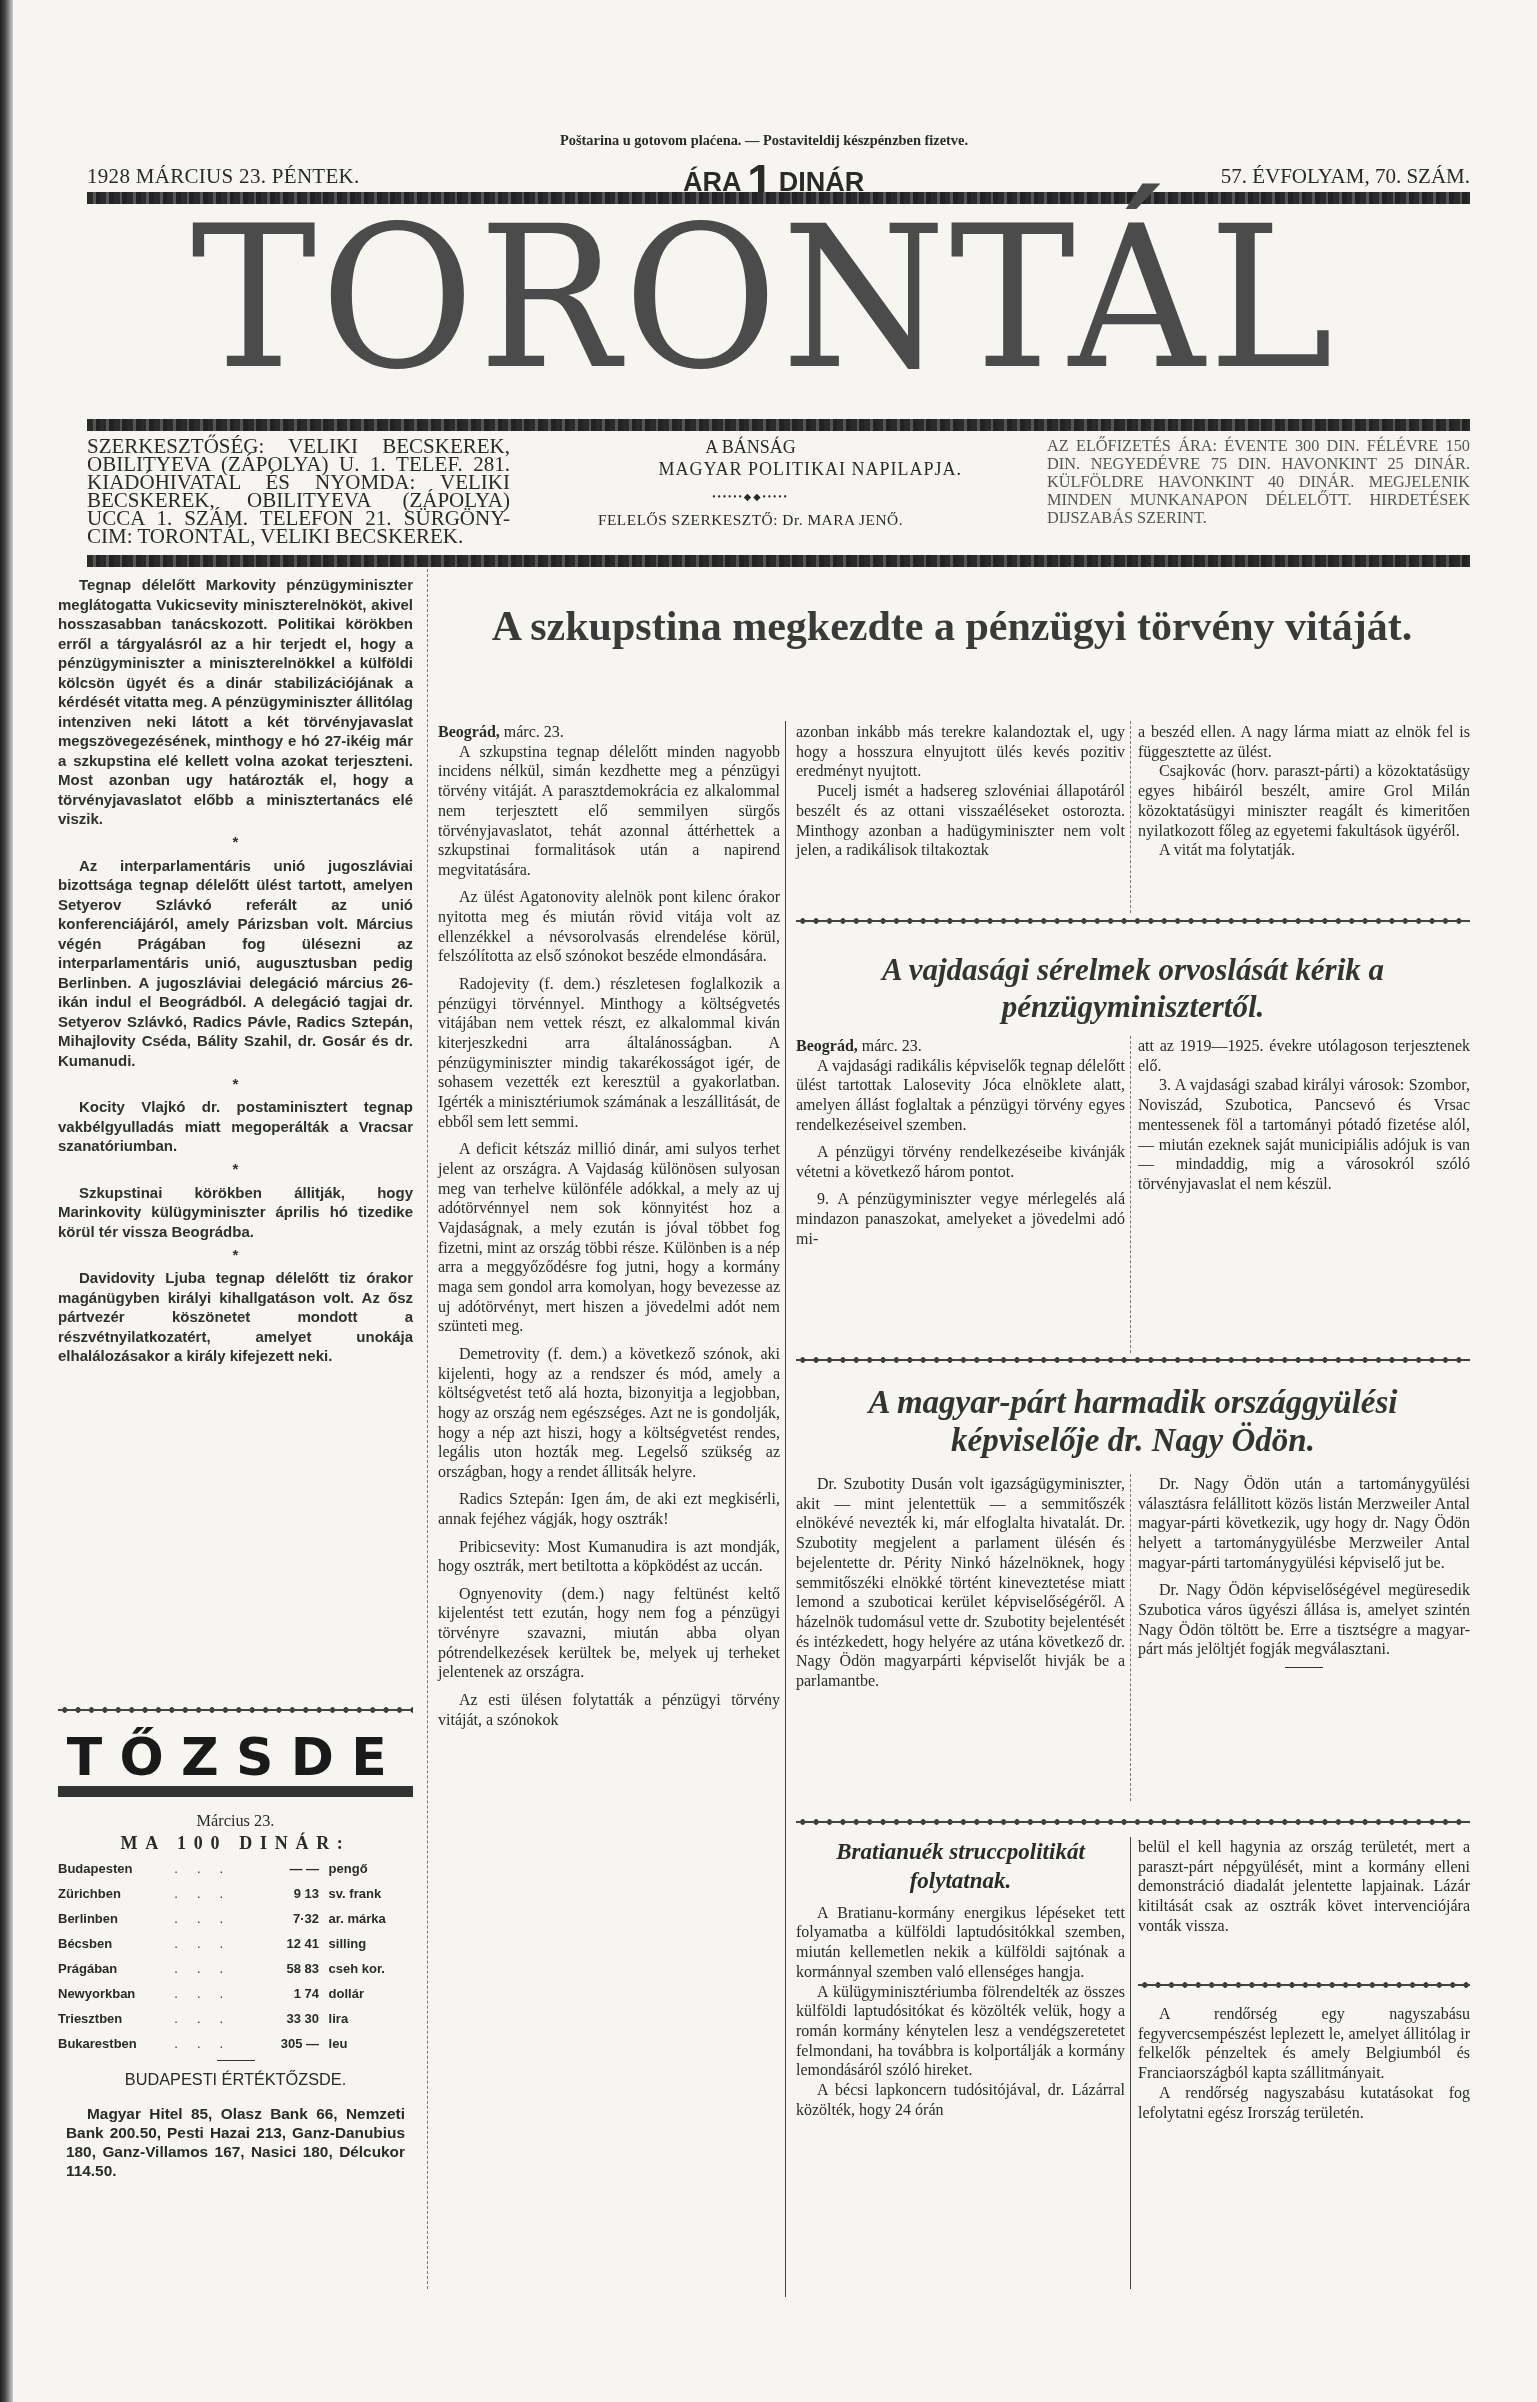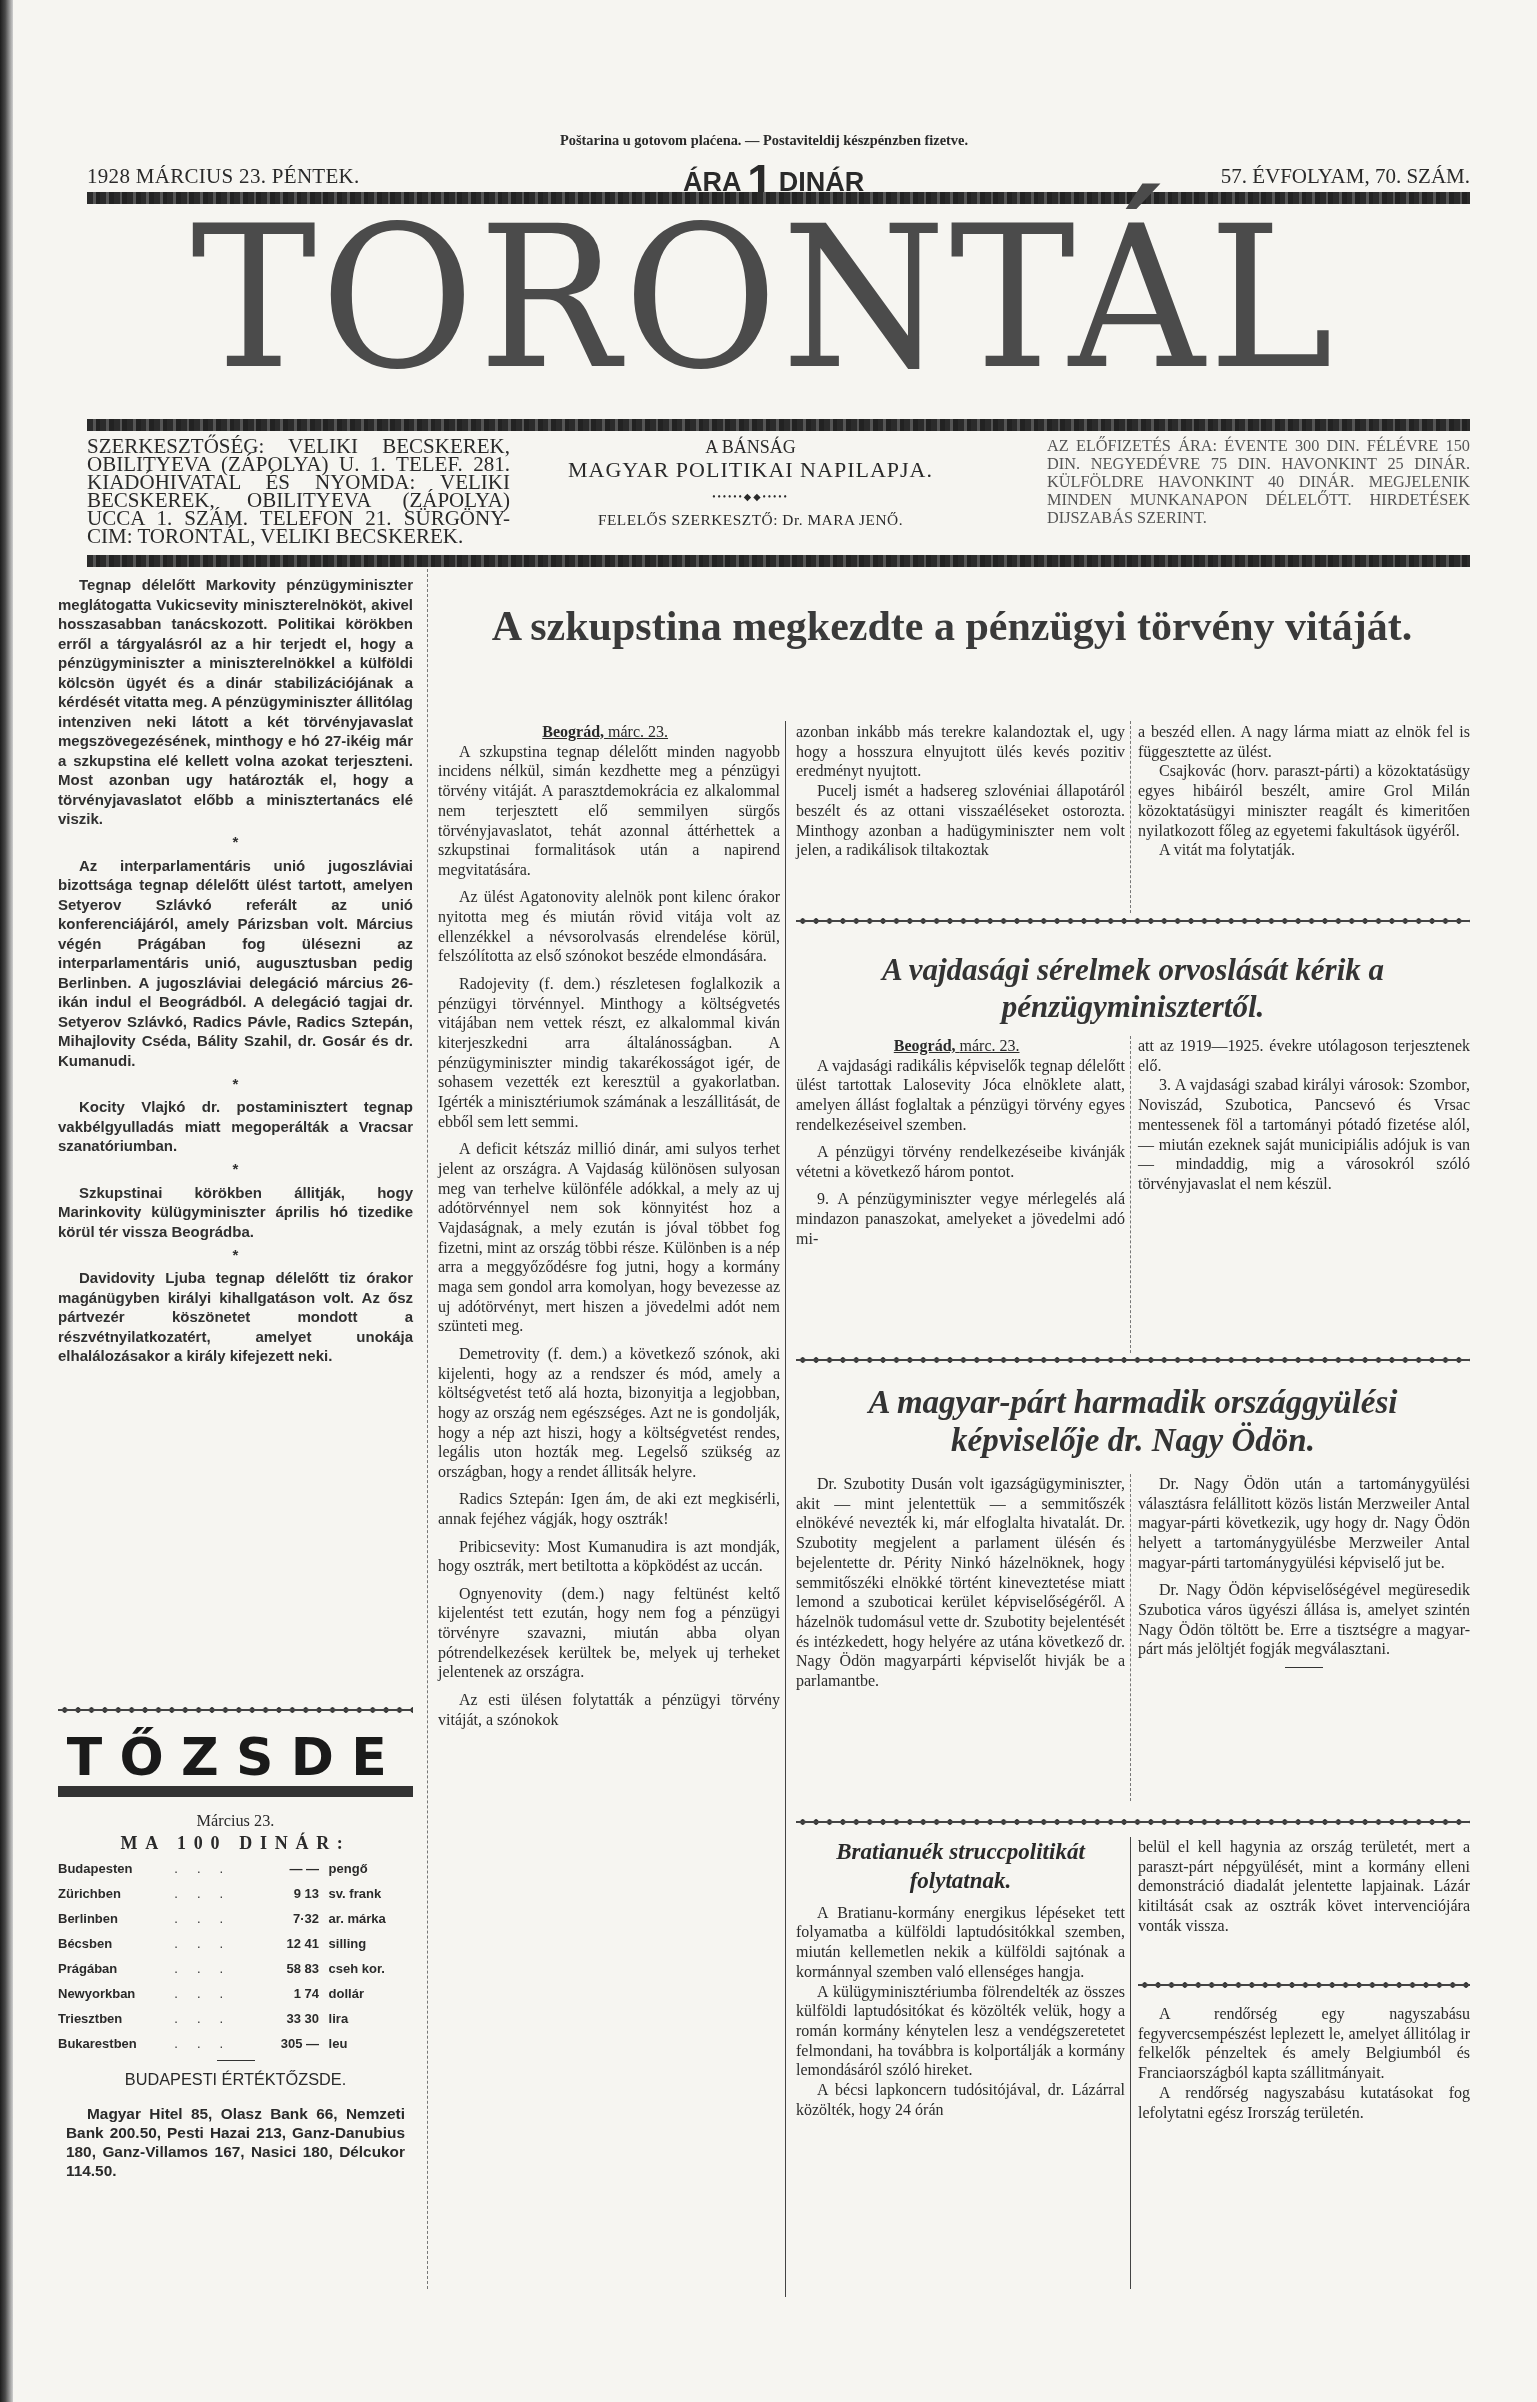--- a/index.html
+++ b/index.html
@@ -37,21 +37,21 @@
     letter-spacing: 3.8px; color: #4b4b4b; font-weight: normal;
     transform: scaleY(1.05);
   }
   .infobar { position: absolute; top: 437px; left: 29px; width: 1383px; height: 115px; }
   .info-left {
     position: absolute; left: 0; top: 0; width: 423px;
     font-size: 21px; line-height: 18px; text-transform: uppercase; text-align: justify;
   }
   .info-mid { position: absolute; left: 452px; top: 0; width: 423px; text-align: center; font-size: 16.3px; }
   .info-mid .l1 { font-size: 18px; line-height: 21px; }
-  .info-mid .l2 { font-size: 22px; line-height: 23px; letter-spacing: 1px; }
+  .info-mid .l2 { font-size: 18px; line-height: 23px; letter-spacing: 1px; text-align: right; }
   .info-mid .orn { font-size: 9.6px; margin: 9.6px 0; letter-spacing: 1.9px; }
   .info-mid .l3 { font-size: 15.4px; letter-spacing: 0.5px; }
   .info-right {
     position: absolute; right: 0; top: 0; width: 423px;
     font-size: 16.3px; line-height: 18px; text-align: justify; color: #555;
   }
 
   .col { position: absolute; font-size: 16px; line-height: 19.7px; text-align: justify; }
   .col p { margin: 0; text-indent: 21px; }
   .col .gap { height: 7.7px; }
@@ -59,21 +59,21 @@
   .bold { font-weight: bold; }
   .left-col { left: 0; top: 569px; width: 355px; font-family: "Liberation Sans", sans-serif; font-size: 15px; line-height: 19.5px; font-weight: bold; color: #303030; margin-top: 6px; }
   .left-col p { text-indent: 21px; }
   .vline { position: absolute; width: 0; border-left: 1px dashed #777; }
   .vline.solid { border-left: 1.9px solid #444; }
 
   .head-main {
     position: absolute; left: 375px; top: 603px; width: 1038px; text-align: center;
     font-size: 42px; line-height: 46px; font-weight: bold; color: #3a3a3a;
   }
-  .dateline { text-align: center; padding-right: 7.7px; text-decoration: underline; }
+  .dateline { text-align: left; padding-right: 7.7px; }
   .dateline b { font-weight: bold; }
 
   .orn-rule {
     position: absolute; height: 7.7px;
     background-image: radial-gradient(circle, #333 2.4px, transparent 2.9px);
     background-size: 13.4px 7.7px; background-repeat: repeat-x;
   }
   .orn-rule::after {
     content: ""; position: absolute; left: 0; right: 0; top: 2.9px; height: 1.9px; background: #444;
   }

